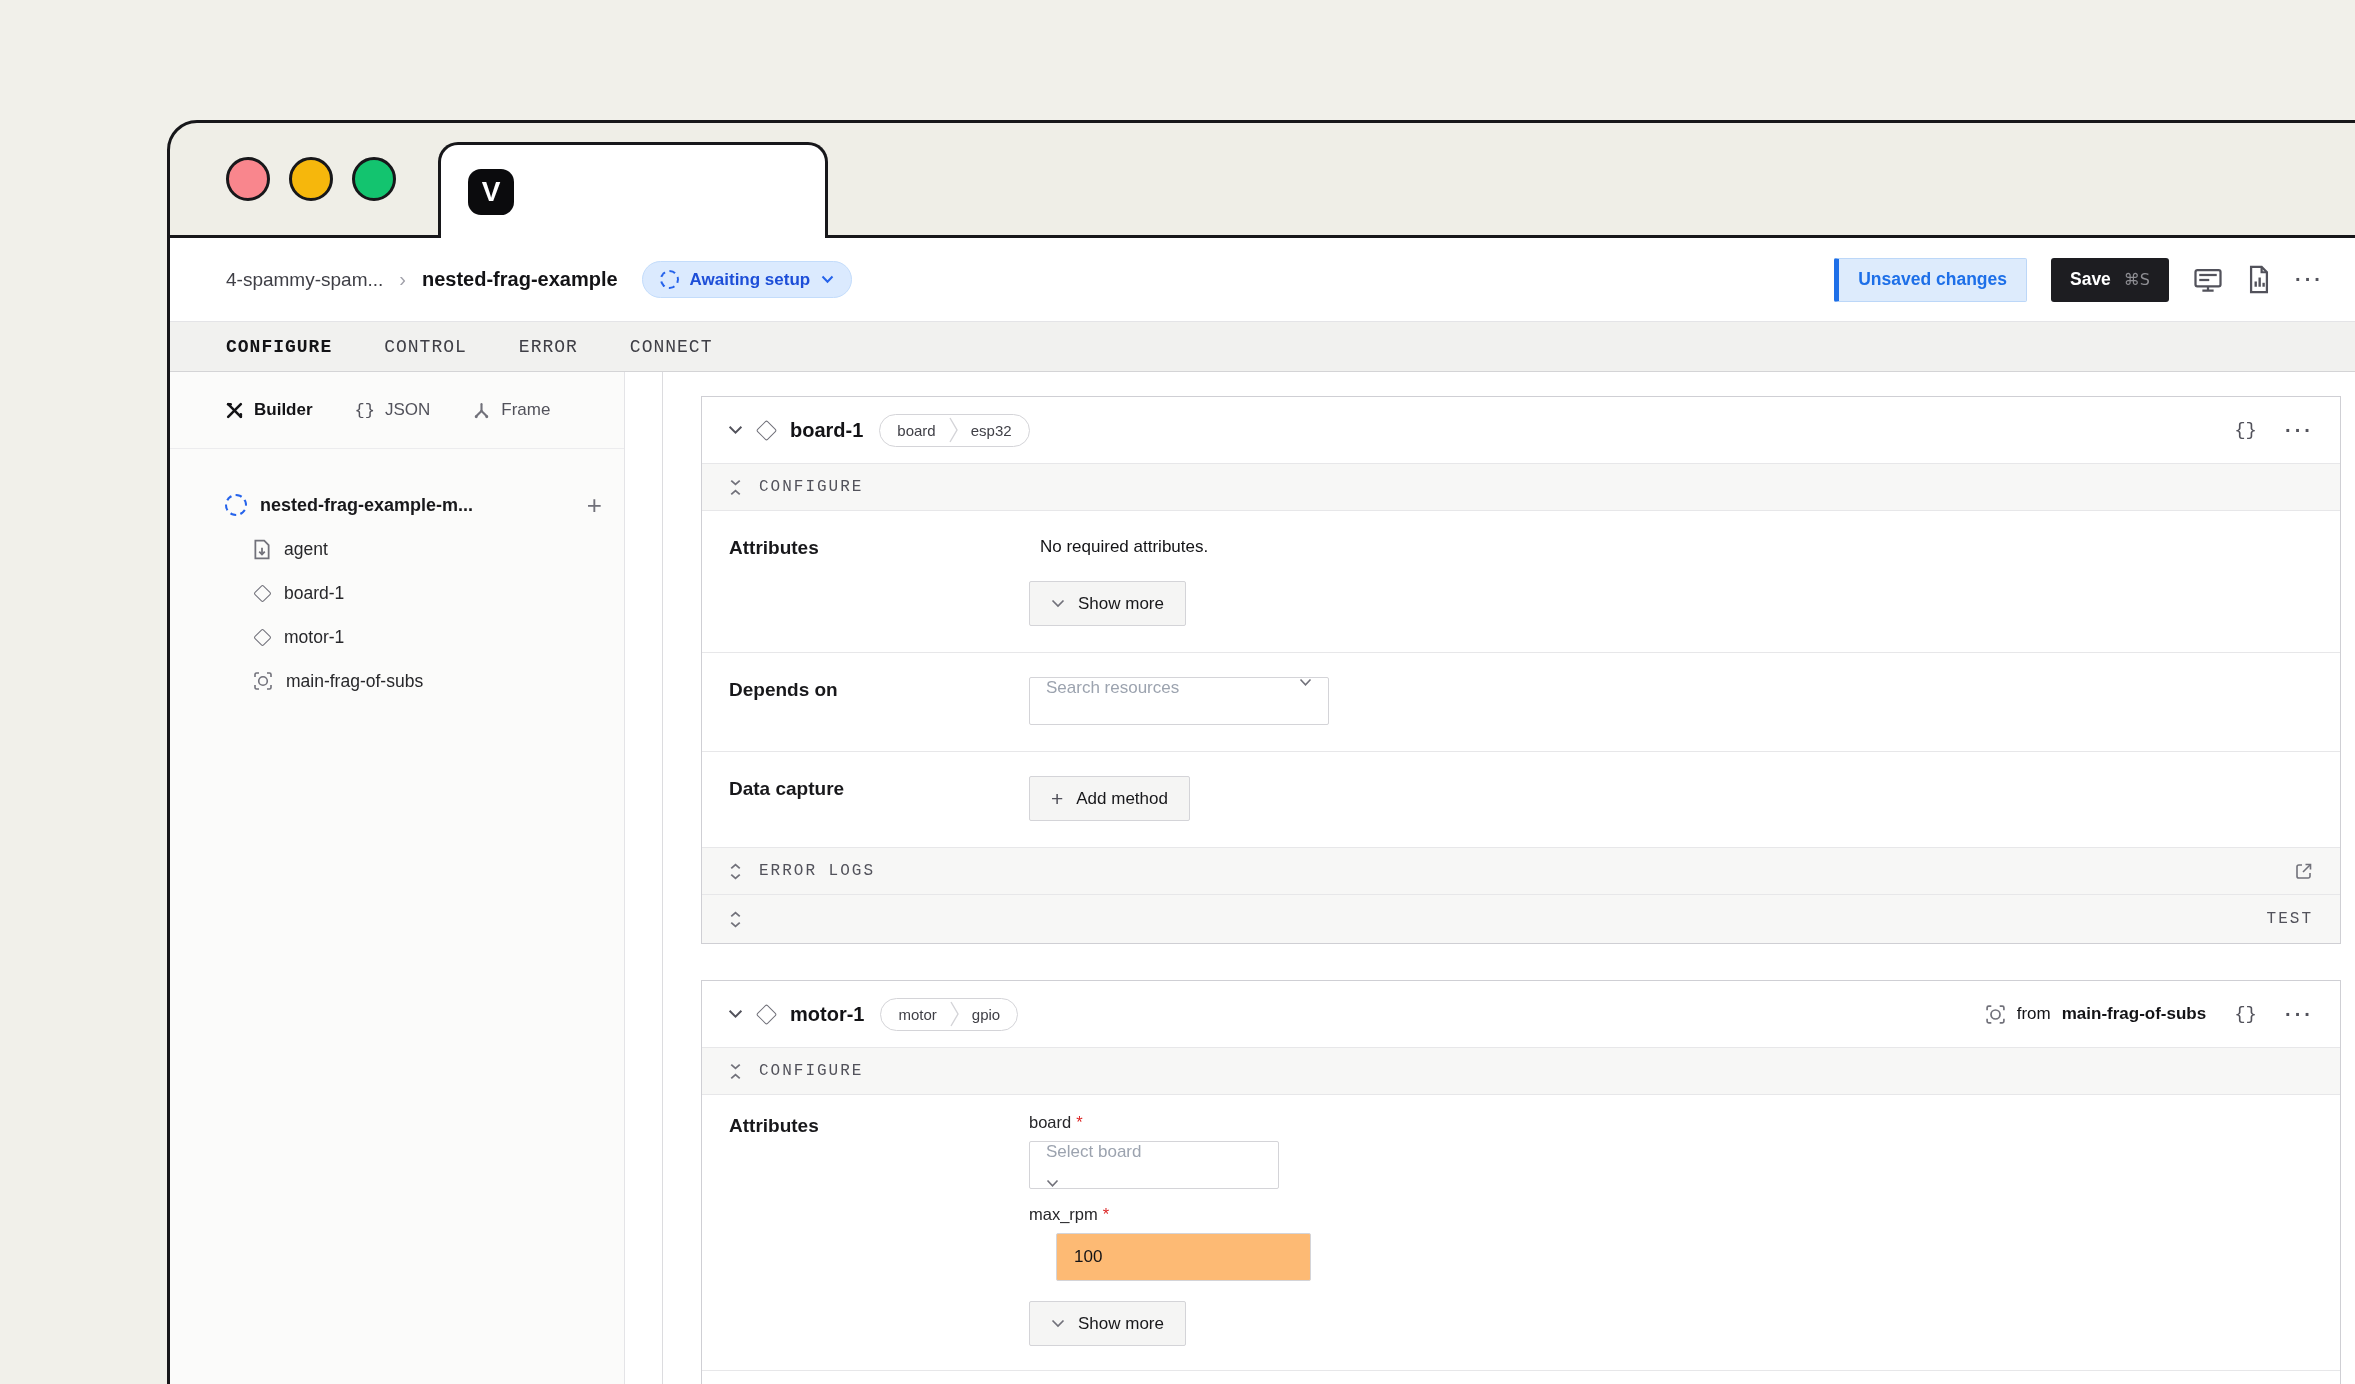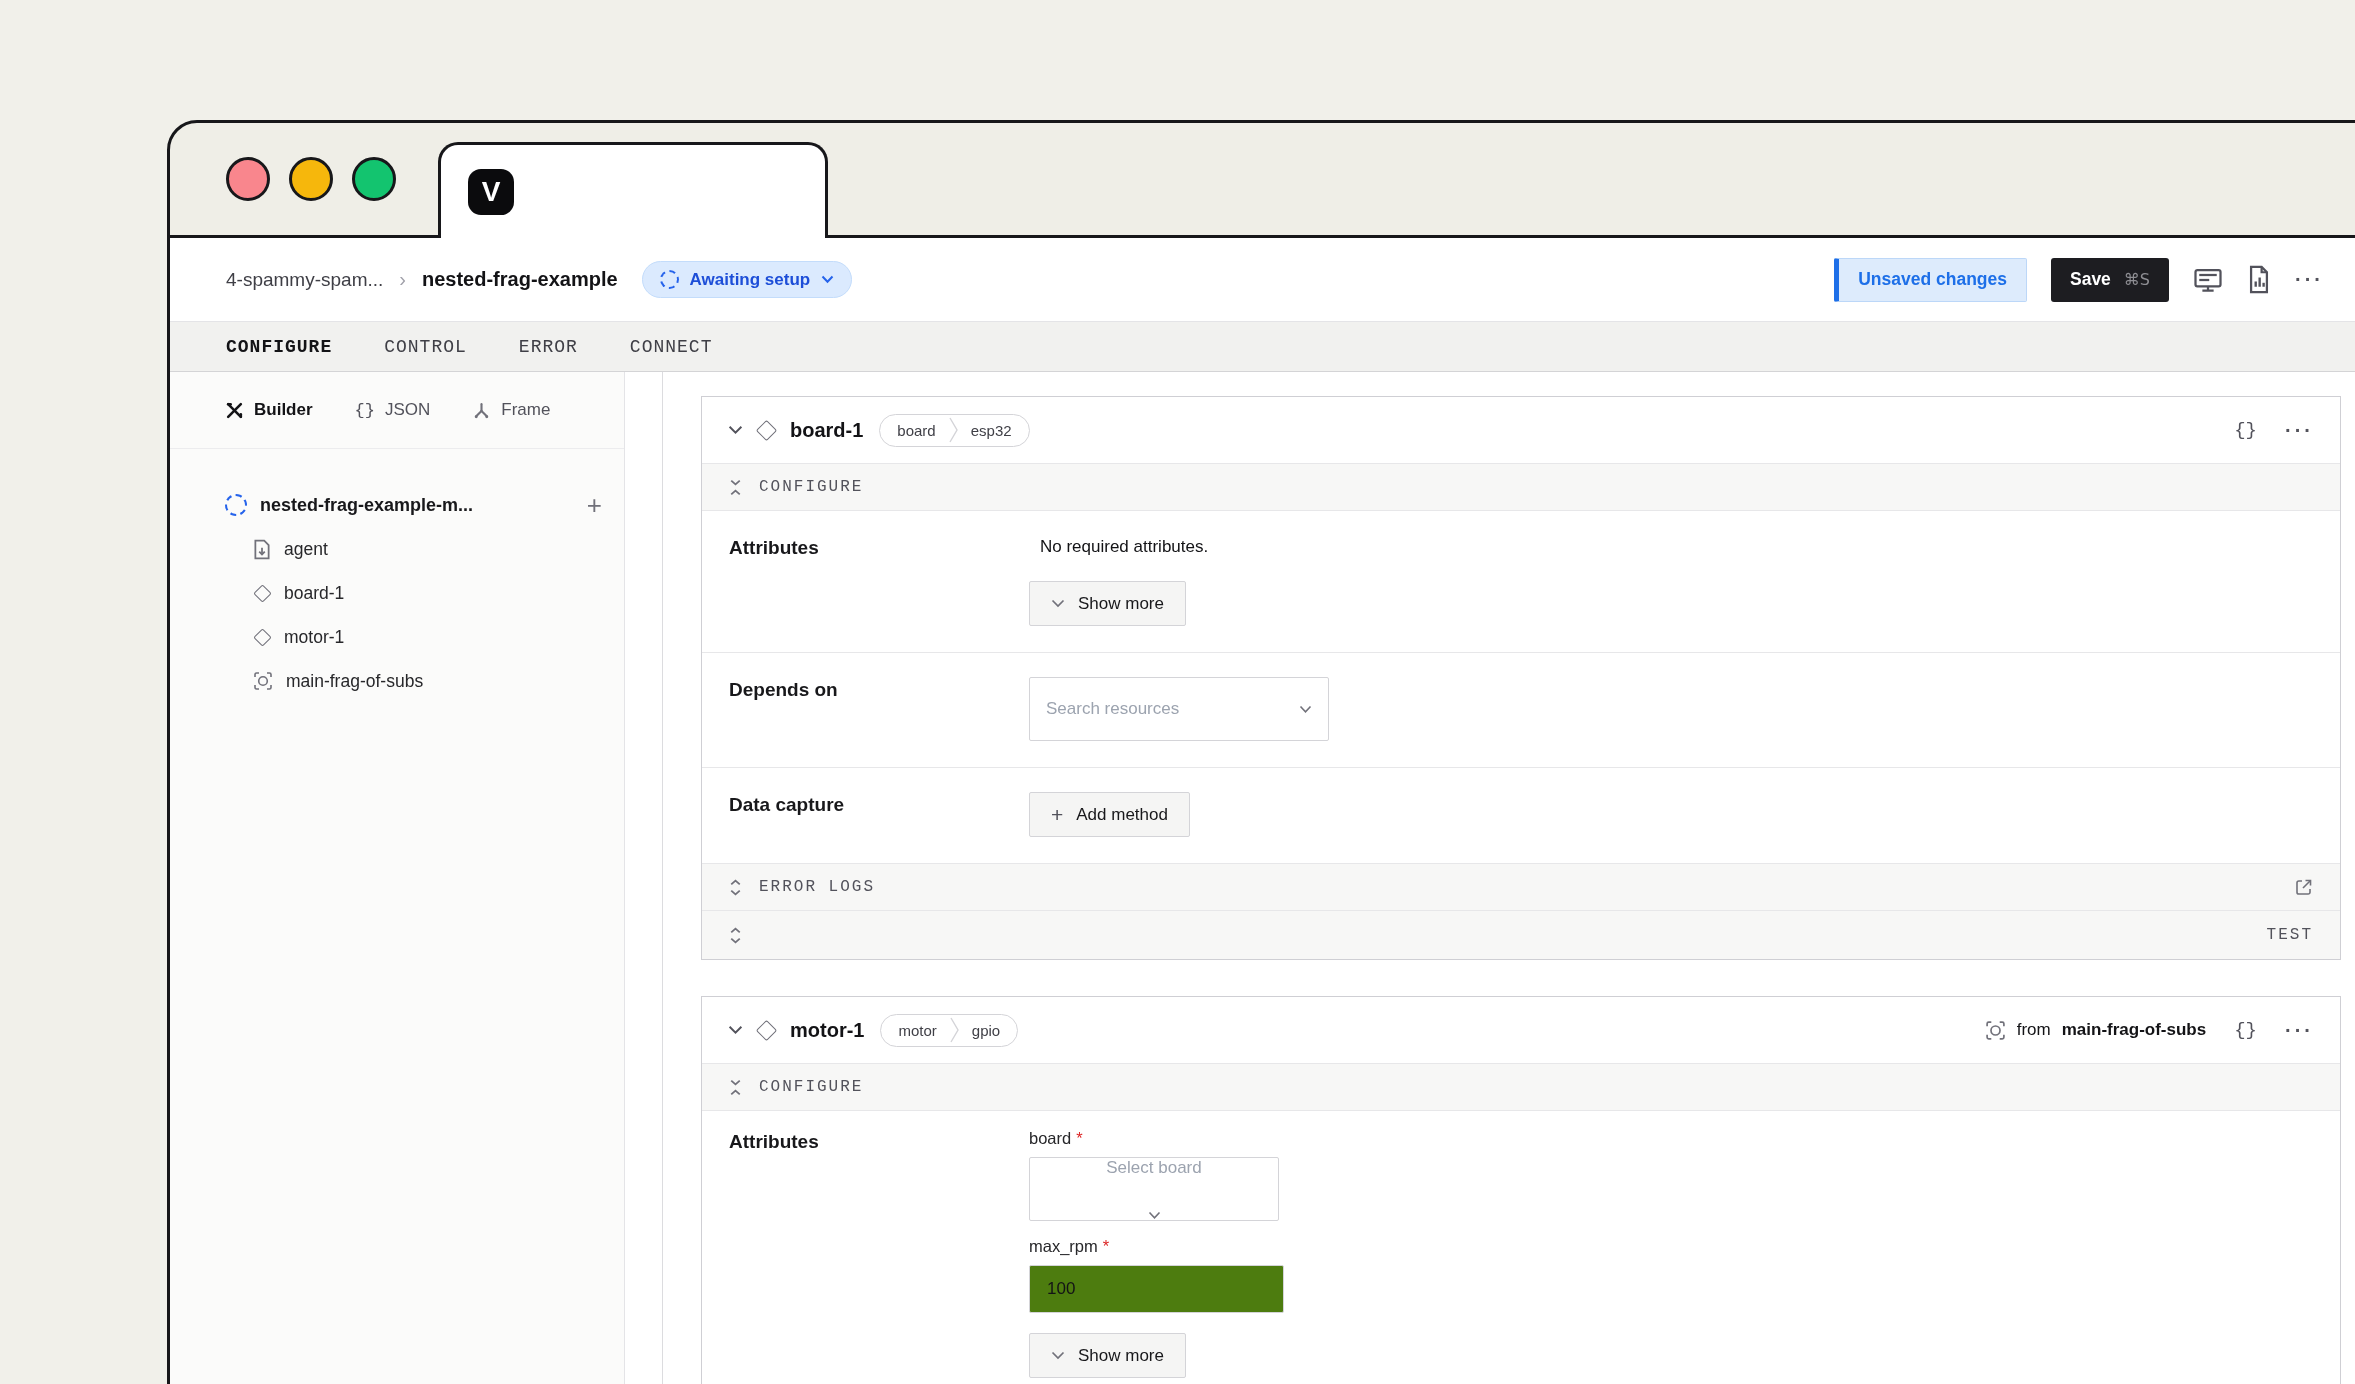--- a/index.html
+++ b/index.html
@@ -92,27 +92,27 @@
   .row-border { border-bottom:1px solid #e7e7e9; }
   .row-label { width:300px; flex:none; font-size:19px; font-weight:600; color:#18181b; padding-top:2px; }
   .row-content { display:flex; flex-direction:column; align-items:flex-start; }
   .muted-line { font-size:17px; color:#131316; margin:2px 0 24px 11px; }
 
   .btn { height:45px; display:inline-flex; align-items:center; gap:13px; padding:0 21px;
          background:#f5f5f4; border:1px solid #d4d4d8; font-size:17px; color:#18181b;
          border-radius:2px; cursor:pointer; font-family:"Liberation Sans", sans-serif; }
   .btn .plus { font-size:21px; color:#52525b; font-weight:400; line-height:1; }
 
-  .select { width:300px; height:64px; border:1px solid #d4d4d8; background:#fff; border-radius:2px;
-            display:flex; align-items:center; justify-content:space-between; padding:0 16px;
+  .select { width:300px; height:48px; border:1px solid #d4d4d8; background:#fff; border-radius:2px;
+            display:flex; justify-content:space-between; padding:0 16px;
             font-size:17px; color:#9ca3af; cursor:pointer; }
   .select.small { width:250px;flex-direction:column; }
   .text-input { width:255px; height:48px; border:1px solid #d4d4d8; border-radius:2px;
-                padding:0 17px; font-size:17px; color:#131316; background:#4d7c0f;
-                font-family:"Liberation Sans", sans-serif; }
+                padding:0 17px; font-size:17px; color:#131316; background:#fdba74;
+                font-family:"Liberation Sans", sans-serif;margin-left:27px; }
   .f-label { font-size:16.5px; color:#27272a; margin-bottom:9px; }
   .req { color:#dc2626; margin-left:5px; }
   .gap16 { height:16px; } .gap20 { height:20px; }
 
   svg { display:block; flex:none; }
 </style>
 </head>
 <body>
 
 <div class="window">

